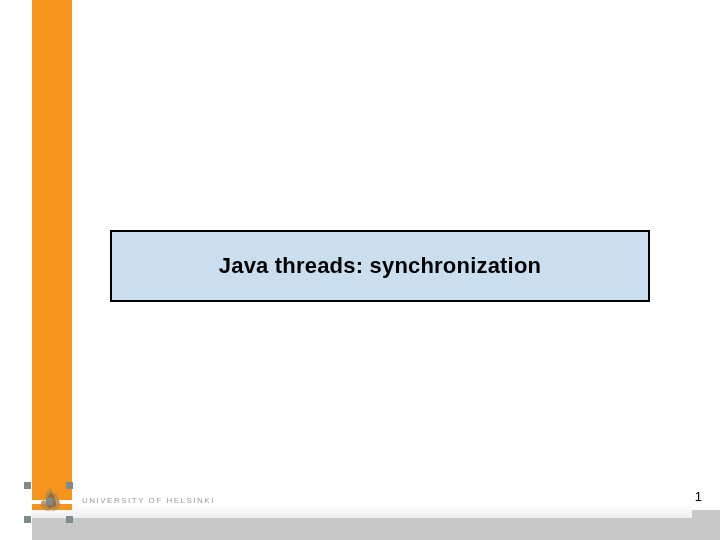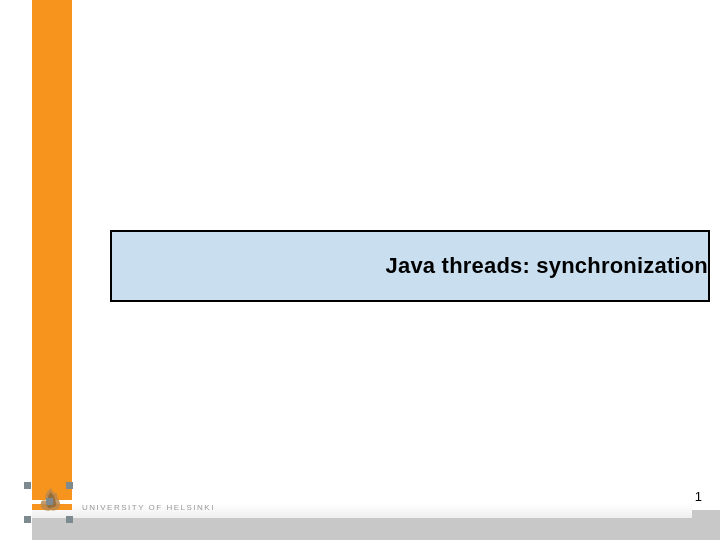--- a/index.html
+++ b/index.html
@@ -16,27 +16,27 @@
     left: 32px;
     top: 0;
     width: 40px;
     height: 500px;
     background: #f7941e;
   }
   .title-box {
     position: absolute;
     left: 110px;
     top: 230px;
-    width: 600px;
+    width: 540px;
     height: 72px;
     background: #c9dff0;
     border: 2px solid #000000;
     display: flex;
     align-items: center;
-    justify-content: flex-end;
+    justify-content: center;
   }
   .title-text {
     font-size: 22px;
     font-weight: bold;
     color: #000000;
     letter-spacing: 0.2px;
   }
   .footer-region {
     position: absolute;
     left: 0;
@@ -84,21 +84,21 @@
   .logo-flame {
     position: absolute;
     left: 18px;
     top: 8px;
     width: 30px;
     height: 28px;
   }
   .university-text {
     position: absolute;
     left: 82px;
-    bottom: 28px;
+    bottom: 35px;
     font-size: 8px;
     letter-spacing: 1.5px;
     color: #9a9a9a;
     font-weight: normal;
     margin-top: 12px;
   }
   .page-number {
     position: absolute;
     right: 18px;
     bottom: 36px;

